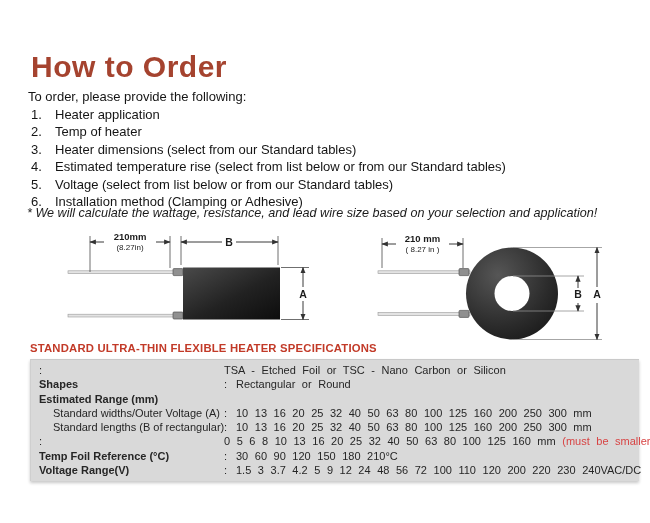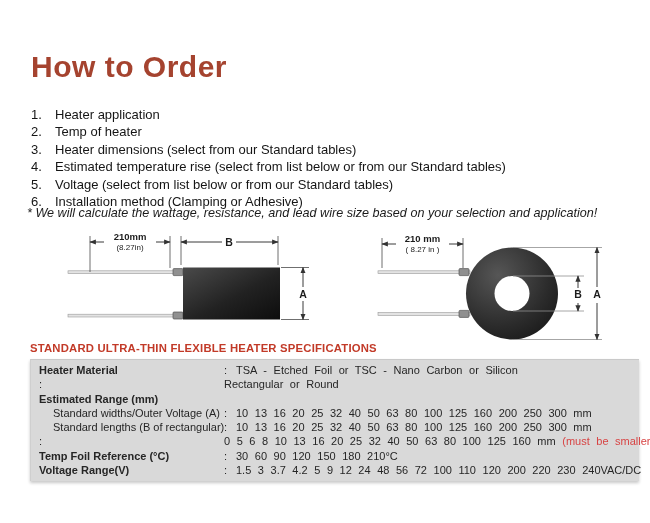--- a/index.html
+++ b/index.html
@@ -38,20 +38,21 @@
   .dimsub{font-family:"Liberation Sans",sans-serif;font-size:8px;fill:#1c1c1c;}
   .ablbl{font-family:"Liberation Sans",sans-serif;font-size:10.5px;font-weight:bold;fill:#1c1c1c;}
 </style>
 </head>
 <body>
 
 <div class="page">
 
   <div class="title">How to Order</div>
 
+  <div class="intro">To order, please provide the following:</div>
 
   <div class="olist">
     <div class="li">
       <span class="num">1.</span>
       <span>Heater application</span>
     </div>
     <div class="li">
       <span class="num">2.</span>
       <span>Temp of heater</span>
     </div>
@@ -145,25 +146,25 @@
       <line class="dim" x1="597" y1="19.5" x2="597" y2="59" marker-start="url(#arr)"></line>
       <line class="dim" x1="597" y1="75" x2="597" y2="111.5" marker-end="url(#arr)"></line>
       <text class="ablbl" x="597" y="70" text-anchor="middle">A</text>
     </g>
   </svg>
 
   <div class="spec-header">STANDARD ULTRA-THIN FLEXIBLE HEATER SPECIFICATIONS</div>
 
   <div class="spec-table">
     <div class="row">
-      <span class="lbl">Heater Material</span>
       <span class="colon">:</span>
       <span class="val">TSA - Etched Foil or TSC - Nano Carbon or Silicon</span>
     </div>
     <div class="row">
+      <span class="lbl">Shapes</span>
       <span class="colon">:</span>
       <span class="val">Rectangular or Round</span>
     </div>
     <div class="row">
       <span class="lbl">Estimated Range (mm)</span>
       <span class="colon"></span>
       <span class="val"></span>
     </div>
     <div class="row indent">
       <span class="lbl">Standard widths/Outer Voltage (A)</span>

